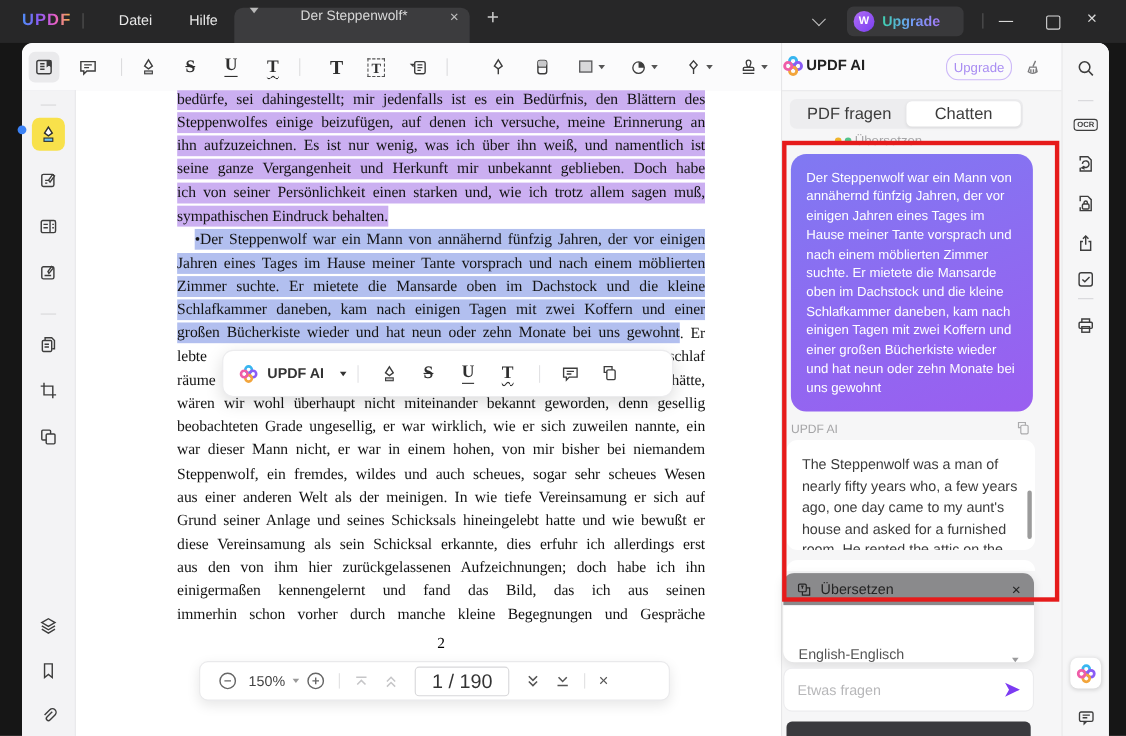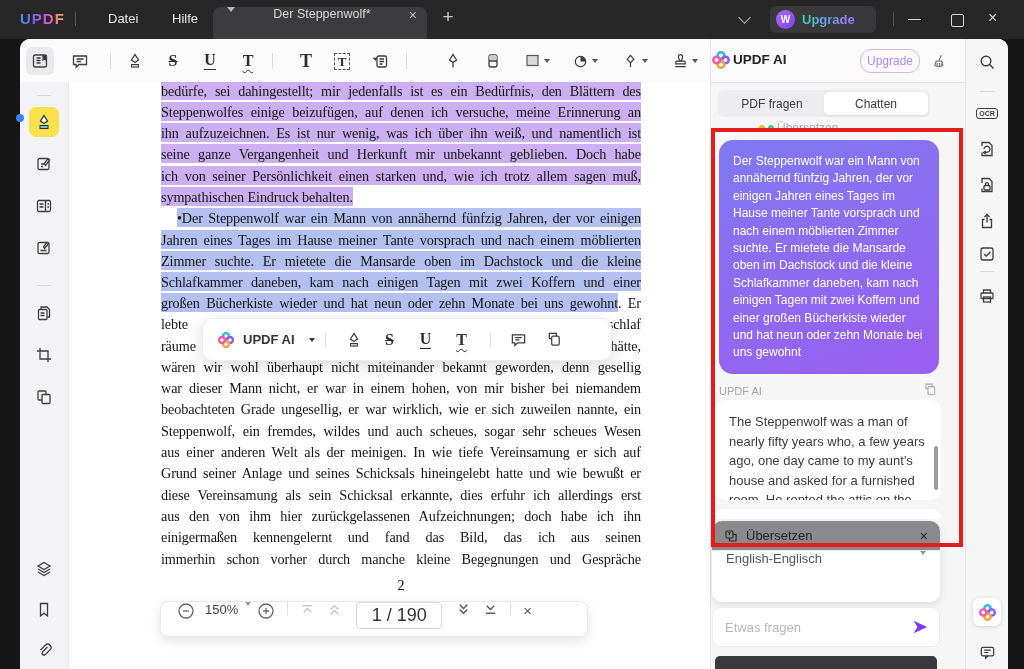--- a/index.html
+++ b/index.html
@@ -62,48 +62,48 @@
   .hl.purple{background:#cbaff1;}
   .hl.blue{background:#b2bfef;}
   .pagenum{text-align:center;margin-top:4px;font-size:14px;}
   
   .float-tb{position:absolute;left:182px;top:279px;width:408px;height:41px;background:#fff;border:1px solid #ececee;
             border-radius:10px;box-shadow:0 5px 16px rgba(0,0,0,.14);display:flex;align-items:center;z-index:40;}
   .ftb-label{font-size:13px;font-weight:bold;color:#333;margin-left:8px;}
   .fsep{width:1px;height:16px;background:#e2e2e4;margin:0 10px;}
   .fbtn{width:26px;height:26px;display:flex;align-items:center;justify-content:center;margin:0 5px;color:#3d3d3d;}
   
-  .page-controls{position:absolute;left:140px;top:562px;width:428px;height:36px;background:#fff;border:1px solid #e9e9eb;
-           border-radius:8px;box-shadow:0 4px 12px rgba(0,0,0,.10);display:flex;align-items:flex-start;z-index:30;padding:0 10px;box-sizing:border-box;}
+  .page-controls{position:absolute;left:161px;top:562px;width:428px;height:36px;background:#fff;border:1px solid #e9e9eb;
+           border-radius:8px;box-shadow:0 4px 12px rgba(0,0,0,.10);display:flex;align-items:center;z-index:30;padding:0 10px;box-sizing:border-box;}
   .pc-item{display:flex;align-items:center;justify-content:center;margin:0 6px;color:#555;}
   .pc-zoom{font-size:13px;color:#444;margin:0 4px;}
   .pc-box{width:84px;height:25px;border:1px solid #d8d8da;border-radius:4px;font-size:18px;color:#333;
           display:flex;align-items:center;justify-content:center;margin:0 8px;}
   .pc-sep{width:1px;height:14px;background:#e0e0e2;margin:0 6px;}
   .dim{color:#c6c6c8;}
   
   .panel{position:absolute;left:691px;top:43px;width:253px;bottom:0;}
   .ai-head-title{position:absolute;left:713px;top:13px;font-size:13.5px;font-weight:bold;color:#222;}
   .upgrade-pill{position:absolute;left:840px;top:10px;width:58px;height:22px;border:1px solid #cdb9f8;border-radius:11px;
           color:#a98df2;font-size:12px;display:flex;align-items:center;justify-content:center;}
   .seg{position:absolute;left:7px;top:8px;width:212px;height:27px;background:#ededef;border-radius:6px;display:flex;padding:2px;box-sizing:border-box;}
-  .seg-tab{flex:1;display:flex;align-items:center;justify-content:center;font-size:12px;color:#3c3c3c;border-radius:5px;}
+  .seg-tab{flex:1;display:flex;align-items:center;justify-content:center;font-size:15px;color:#3c3c3c;border-radius:5px;}
   .seg-tab.active{background:#fff;box-shadow:0 1px 3px rgba(0,0,0,.08);}
   .peek{position:absolute;left:48px;top:39px;display:flex;align-items:center;color:#a6a6a8;font-size:12px;}
   .dot{width:6px;height:6px;border-radius:50%;margin-right:3px;}
   .bubble{position:absolute;left:8px;top:58px;width:192px;height:208px;border-radius:14px;padding:13px 14px;
           background:linear-gradient(160deg,#8079f2 0%,#9a5ef0 100%);color:#fff;font-size:12px;line-height:17.4px;overflow:hidden;}
   .ai-label{position:absolute;left:8px;top:303px;font-size:11px;color:#a5a5a7;}
   .reply{position:absolute;left:4px;top:318px;width:198px;height:76px;background:#fff;border-radius:10px;
          padding:12px 14px;font-size:13px;line-height:19.5px;color:#3c3c3c;overflow:hidden;}
   .reply-thumb{position:absolute;right:3px;top:46px;width:4px;height:44px;border-radius:2px;background:#9b9b9b;}
   .sliver{position:absolute;left:4px;top:427px;width:226px;height:10px;background:#fff;border-radius:10px 10px 0 0;}
   .trans{position:absolute;left:1px;top:439px;width:228px;background:#fff;border-radius:10px;box-shadow:0 3px 10px rgba(0,0,0,.10);overflow:hidden;}
   .trans-head{height:29px;background:#8a8a8c;display:flex;align-items:center;padding:0 12px;color:#242424;font-size:13px;}
-  .lang-row{height:51px;display:flex;align-items:flex-start;padding:0 14px;font-size:13px;color:#555;border-top:1px solid #ededef;}
+  .lang-row{height:51px;display:flex;align-items:flex-end;padding:0 14px;font-size:13px;color:#555;border-top:1px solid #ededef;}
   .ask{position:absolute;left:1px;top:525px;width:228px;height:40px;background:#fff;border:1px solid #ececee;border-radius:8px;
        display:flex;align-items:center;box-sizing:border-box;padding:0 10px;}
   .ask input{border:none;outline:none;flex:1;font-size:13px;color:#444;font-family:"Liberation Sans",sans-serif;background:transparent;}
   .ask input::placeholder{color:#b7b7b9;}
   .darkstrip{position:absolute;left:4px;top:574px;width:222px;height:13px;background:#3a3a3e;border-radius:5px 5px 0 0;}
   .redbox{position:absolute;left:0;top:46px;width:252px;height:419px;border:4px solid #e61b1b;box-sizing:border-box;z-index:50;}
   
   .rightrail{position:absolute;left:945px;top:0;bottom:0;width:43px;background:#f6f6f7;border-left:1px solid #e8e8e9;}
   .rr-btn{position:absolute;left:7px;width:28px;height:28px;border-radius:7px;display:flex;align-items:center;justify-content:center;color:#3d3d3d;}
   .rr-sep{position:absolute;left:14px;width:14px;height:1px;background:#d8d8da;}
@@ -327,22 +327,22 @@
         <div class="dl jl"><span class="hl blue">großen Bücherkiste wieder und hat neun oder zehn Monate bei uns gewohnt</span><span>. Er</span></div>
         <div class="dl sp">
           <span>lebte</span>
           <span>schlaf</span>
         </div>
         <div class="dl sp">
           <span>räume</span>
           <span>hätte,</span>
         </div>
         <div class="dl jl">wären wir wohl überhaupt nicht miteinander bekannt geworden, denn gesellig</div>
+        <div class="dl jl">beobachteten Grade ungesellig, er war wirklich, wie er sich zuweilen nannte, ein</div>
         <div class="dl jl">war dieser Mann nicht, er war in einem hohen, von mir bisher bei niemandem</div>
-        <div class="dl jl">beobachteten Grade ungesellig, er war wirklich, wie er sich zuweilen nannte, ein</div>
         <div class="dl jl">Steppenwolf, ein fremdes, wildes und auch scheues, sogar sehr scheues Wesen</div>
         <div class="dl jl">aus einer anderen Welt als der meinigen. In wie tiefe Vereinsamung er sich auf</div>
         <div class="dl jl">Grund seiner Anlage und seines Schicksals hineingelebt hatte und wie bewußt er</div>
         <div class="dl jl">diese Vereinsamung als sein Schicksal erkannte, dies erfuhr ich allerdings erst</div>
         <div class="dl jl">aus den von ihm hier zurückgelassenen Aufzeichnungen; doch habe ich ihn</div>
         <div class="dl jl">einigermaßen kennengelernt und fand das Bild, das ich aus seinen</div>
         <div class="dl jl">immerhin schon vorher durch manche kleine Begegnungen und Gespräche</div>
       </div>
     <div class="pagenum" style="position:absolute;left:92px;top:492px;width:480px;font-family:'Liberation Serif',serif">2</div>
   </div>

